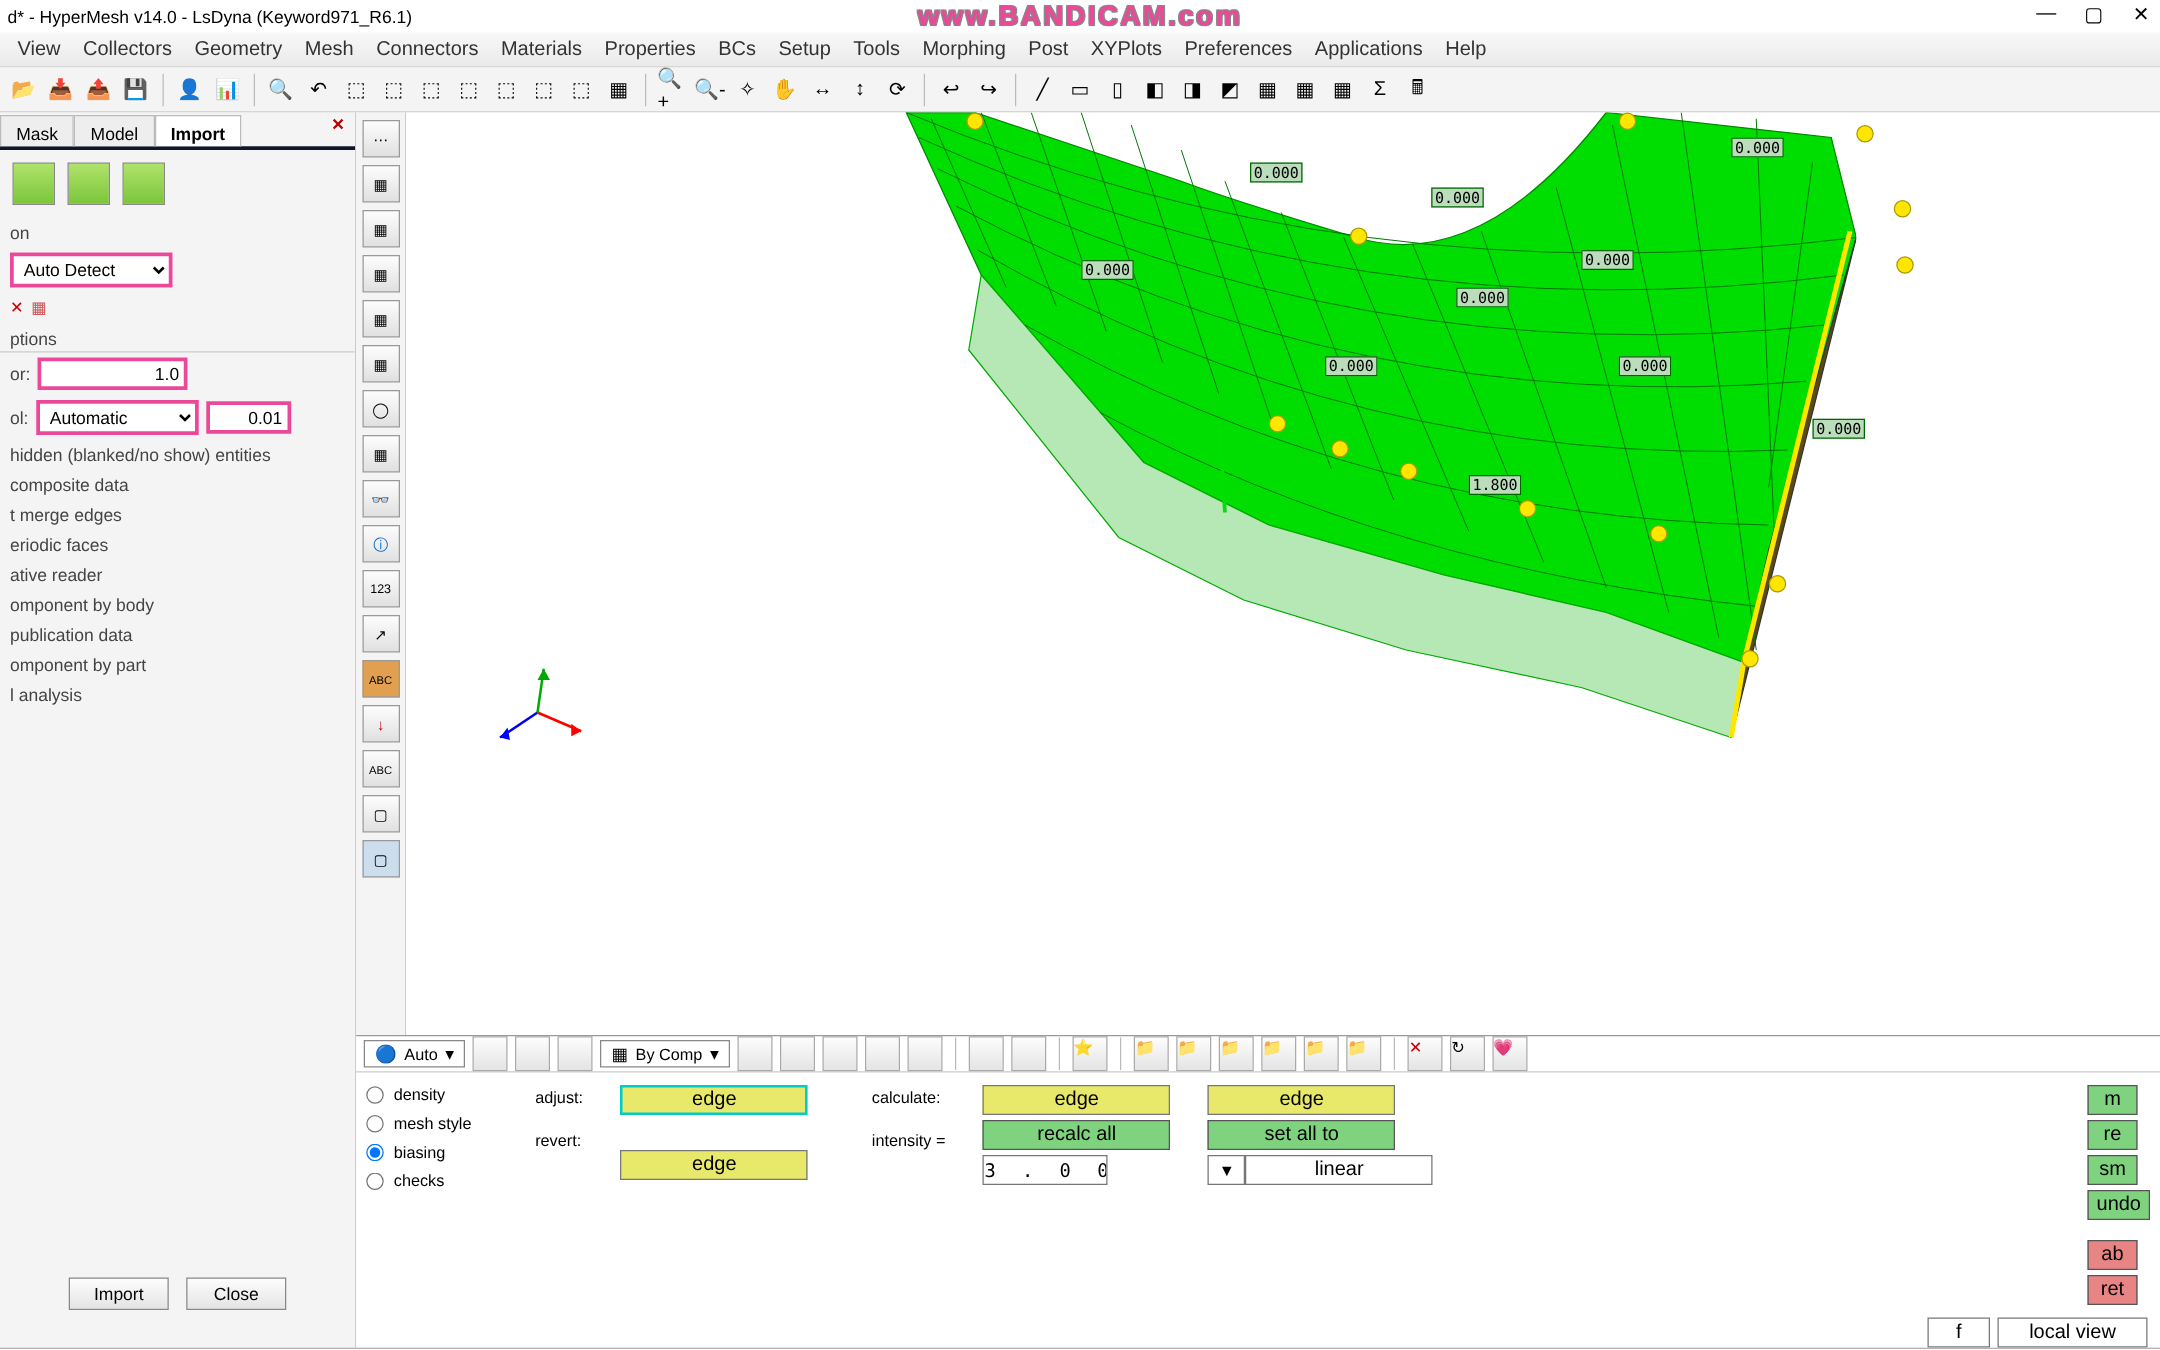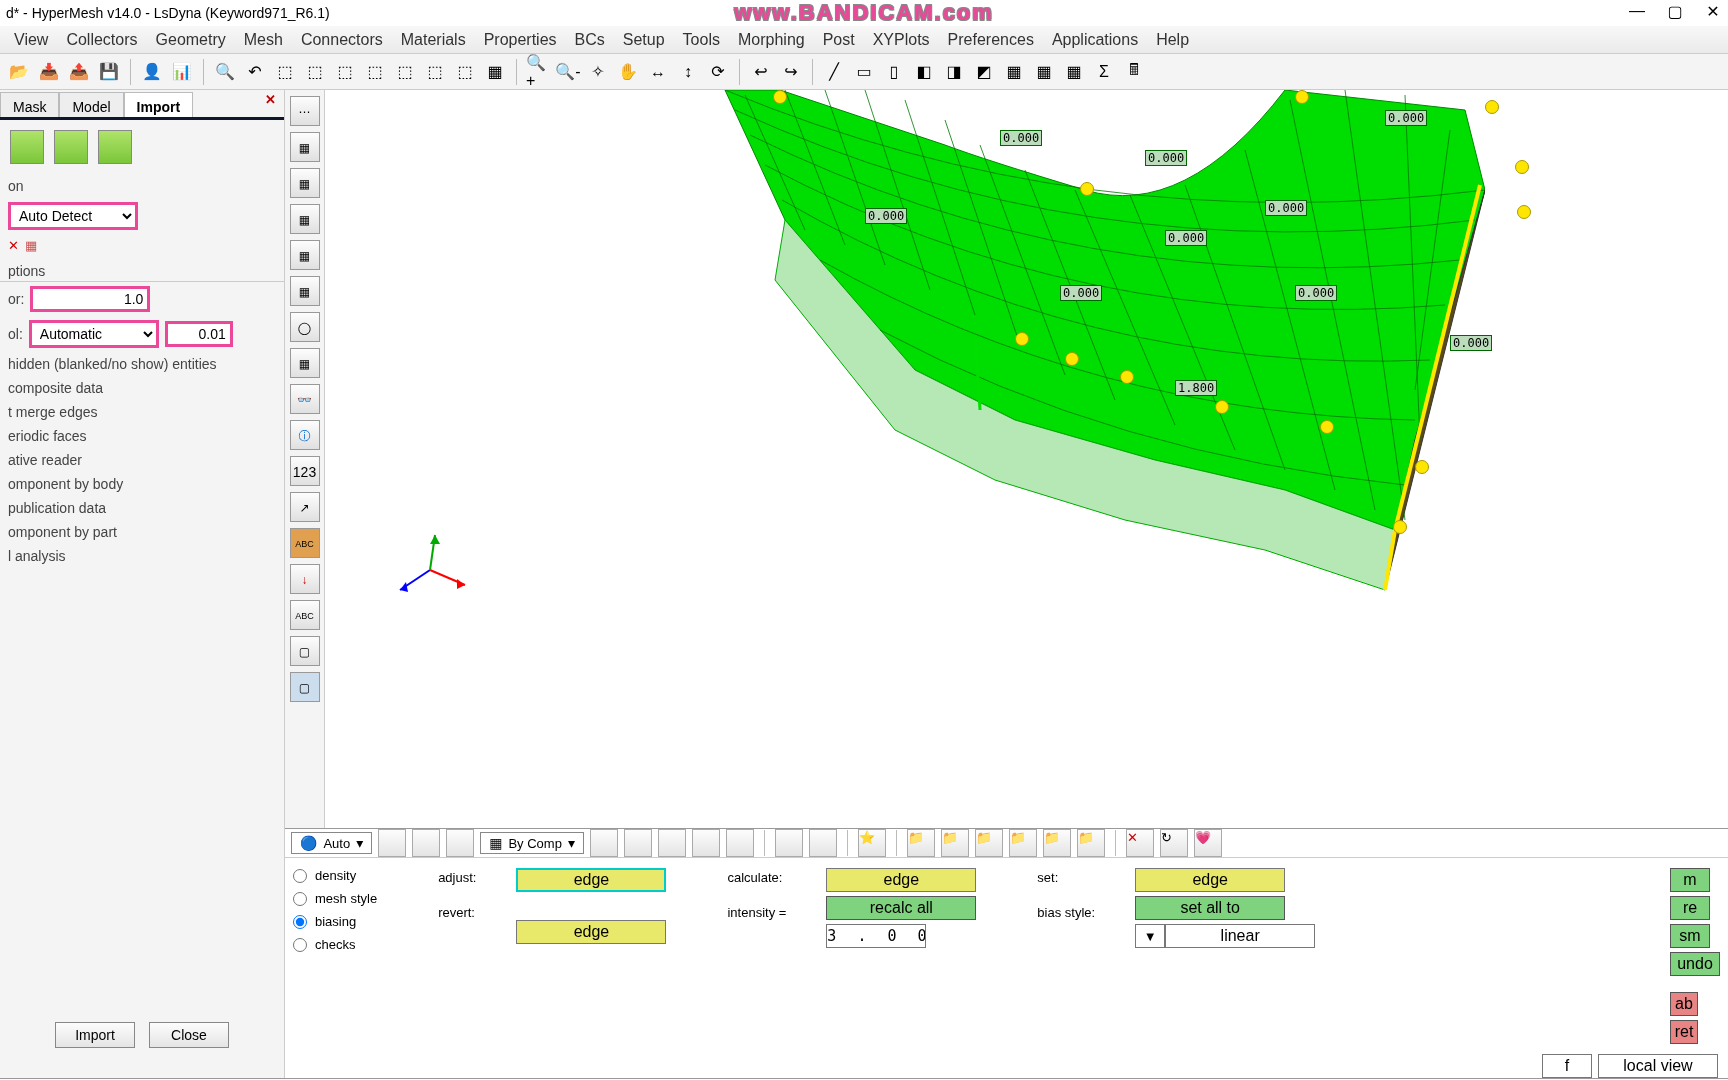--- a/index.html
+++ b/index.html
@@ -39,30 +39,30 @@
   .canvas { flex: 1; background: #fff; position: relative; }
 
   .shape { position: absolute; left: 60px; top: 0; }
   .lbl { position: absolute; background: #bdb; border: 1px solid #060; padding: 0 2px; font-size: 12px; font-family: monospace; }
   .nd { position: absolute; width: 14px; height: 14px; background: #ffe600; border-radius: 50%; border: 1px solid #aa9a00; }
 
   .bottombar { height: 250px; background: #fff; border-top: 1px solid #999; display: flex; flex-direction: column; }
   .bb1 { height: 40px; display: flex; align-items: center; padding: 0 6px; gap: 6px; border-bottom: 1px solid #ccc; }
   .dd { border: 1px solid #888; background: #fff; padding: 2px 8px; font-size: 14px; display: flex; align-items: center; gap: 6px; cursor: pointer; }
   .icbtn { width: 28px; height: 28px; border: 1px solid #aaa; background: linear-gradient(#fdfdfd,#e4e4e4); cursor: pointer; }
-  .bbgrid { flex: 1; display: flex; padding: 10px 8px; gap: 40px; }
+  .bbgrid { flex: 1; display: flex; padding: 10px 8px; gap: 30px; }
   .radcol { display: flex; flex-direction: column; gap: 8px; }
   .rad { display: flex; align-items: center; gap: 8px; font-size: 16px; }
   .rad input { width: 14px; height: 14px; }
   .labcol { display: flex; flex-direction: column; gap: 20px; font-size: 16px; padding-top: 2px; margin-left: 21px; }
   .btncol { display: flex; flex-direction: column; gap: 4px; }
   .ybtn { width: 150px; height: 24px; background: #e8e86a; border: 1px solid #777; font-size: 16px; cursor: pointer; text-align: center; }
   .ybtn.sel { border: 2px solid #0cc; }
   .gbtn { width: 150px; height: 24px; background: #7fd37f; border: 1px solid #555; font-size: 16px; cursor: pointer; text-align: center; }
-  .rbtn { width: 28px; height: 24px; background: #e88484; border: 1px solid #555; font-size: 16px; cursor: pointer; text-align: center; }
+  .rbtn { width: 40px; height: 24px; background: #e88484; border: 1px solid #555; font-size: 16px; cursor: pointer; text-align: center; }
   .wbtn { width: 100px; height: 24px; background: #fff; border: 1px solid #777; font-size: 16px; cursor: pointer; text-align: center; }
   .ninp { width: 100px; height: 24px; background: #fff; border: 1px solid #777; font-size: 15px; text-align: center; letter-spacing: 6px; font-family: monospace; }
   .carbtn { width: 30px; height: 24px; background: #fff; border: 1px solid #777; cursor: pointer; text-align: center; }
 
   .statusbot { height: 30px; border-top: 1px solid #999; display: flex; align-items: center; }
 </style>
 </head>
 <body>
 
 <div class="titlebar">
@@ -192,21 +192,21 @@
         <div>⋯</div>
         <div>▦</div>
         <div>▦</div>
         <div>▦</div>
         <div>▦</div>
         <div>▦</div>
         <div>◯</div>
         <div>▦</div>
         <div>👓</div>
         <div style="color:#06c">ⓘ</div>
-        <div style="font-size:14px">123</div>
+        <div style="font-size:10px">123</div>
         <div>↗</div>
         <div style="background:#e0a050;font-size:9px">ABC</div>
         <div style="color:#c00">↓</div>
         <div style="font-size:9px">ABC</div>
         <div>▢</div>
         <div style="background:#cde">▢</div>
       </div>
       <div class="canvas">
         <svg class="shape" width="1100" height="560" viewBox="0 0 1100 560">
 
@@ -342,24 +342,20 @@
         </div>
         <div class="labcol">
           <span>calculate:</span>
           <span>intensity =</span>
         </div>
         <div class="btncol">
           <button class="ybtn">edge</button>
           <button class="gbtn">recalc all</button>
           <input class="ninp" value="3 . 0 0 0" style="">
         </div>
-        <div class="labcol">
-          <span>set:</span>
-          <span>bias style:</span>
-        </div>
         <div class="btncol">
           <button class="ybtn">edge</button>
           <button class="gbtn">set all to</button>
           <div style="display:flex">
             <button class="carbtn">▼</button>
             <button class="wbtn" style="width:150px">linear</button>
           </div>
         </div>
         <div class="btncol" style="margin-left:auto">
           <button class="gbtn" style="width:40px">m</button>

